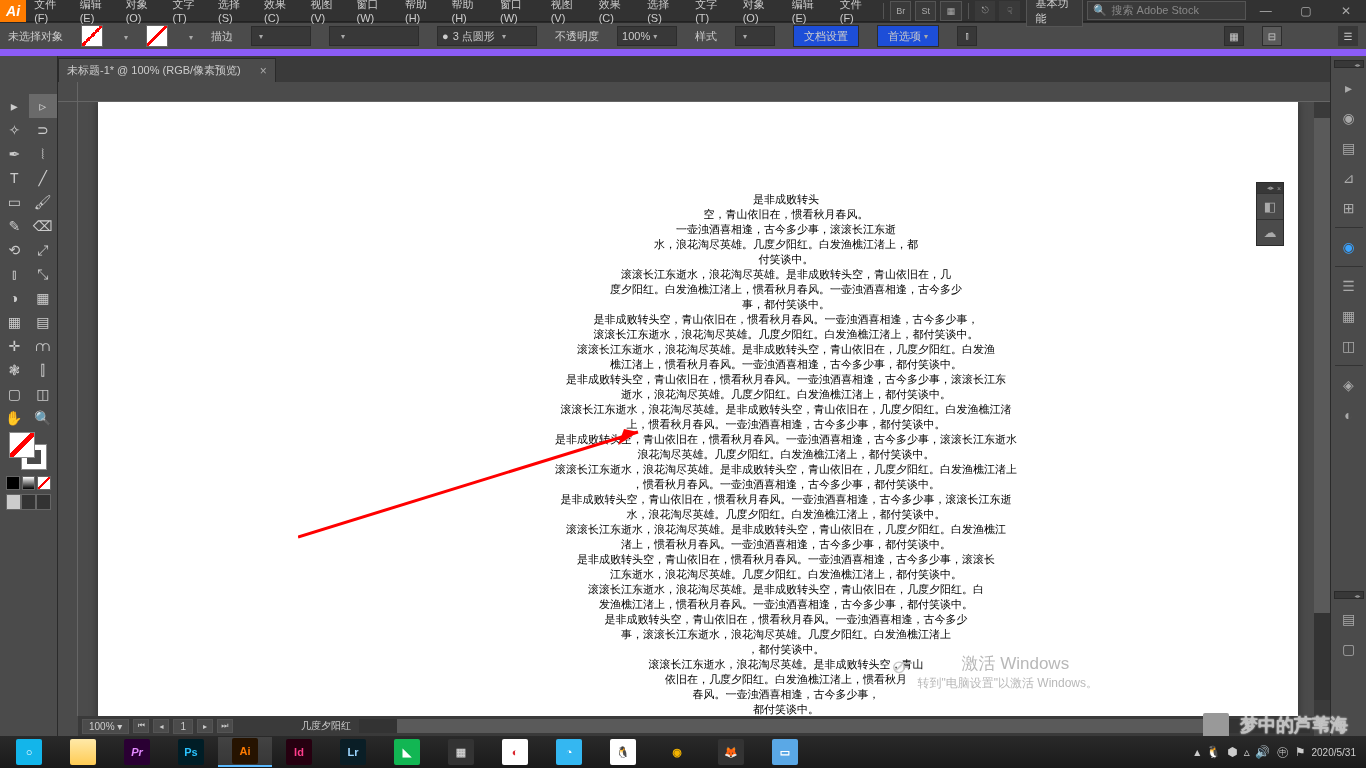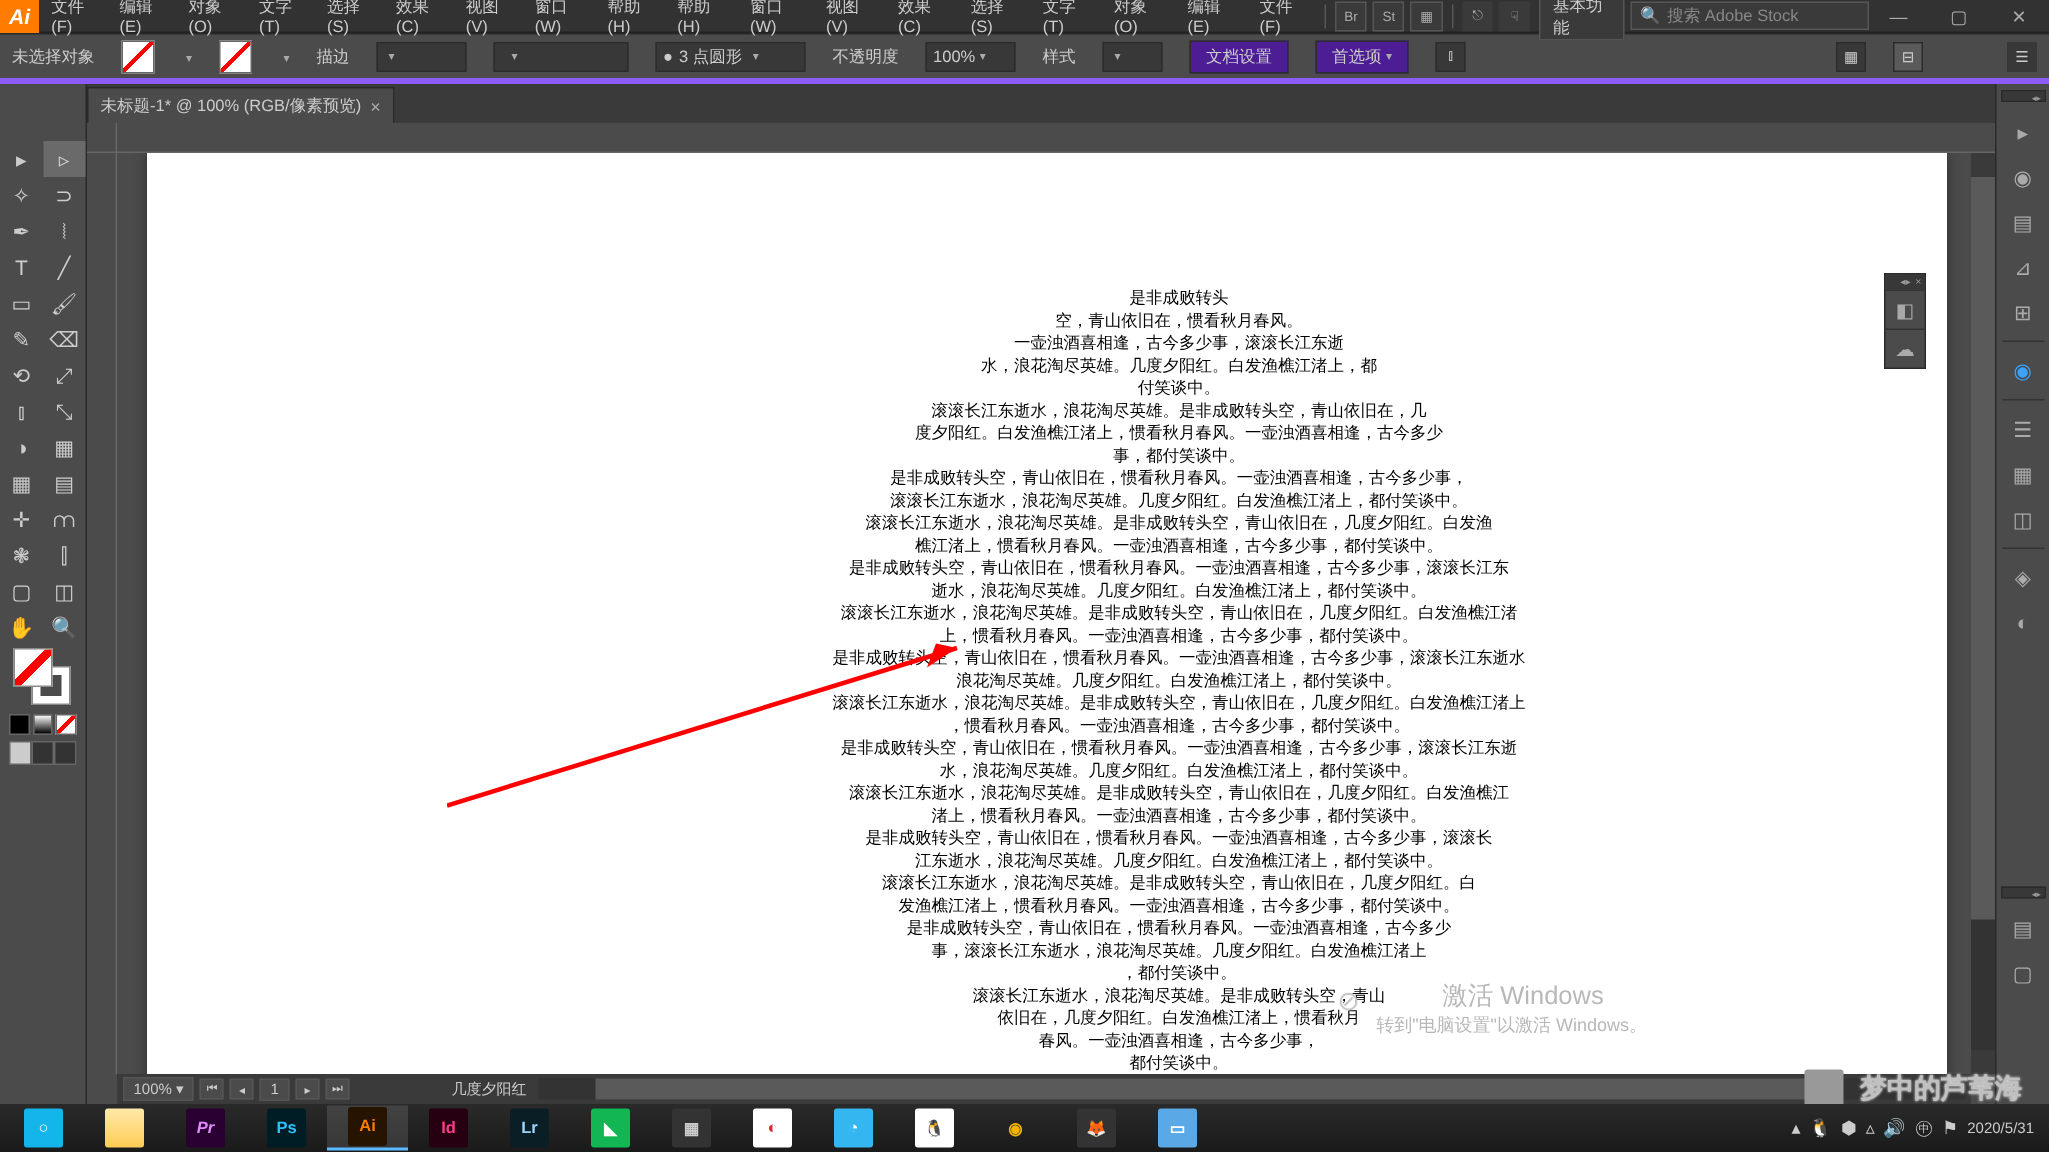--- a/index.html
+++ b/index.html
@@ -8,46 +8,46 @@
 .menubar { height: 22px; background: #323232; display: flex; align-items: center; font-size: 11px; color: #ccc; border-bottom: 1px solid #222; }
 .menubar .logo { width: 30px; height: 22px; background: #ff7c00; color: #fff; display: flex; align-items: center; justify-content: center; font-weight: bold; font-style: italic; font-size: 14px; }
 .menubar .menuitem { padding: 0 8px; cursor: pointer; }
 .menubar .spacer { flex: 1; }
 .menubar .icon-btn { width: 24px; height: 20px; border: 1px solid #555; margin: 0 2px; display: flex; align-items: center; justify-content: center; background: #3a3a3a; font-size: 9px; color: #aaa; }
 .menubar .dropdown { padding: 0 8px; border: 1px solid #555; margin: 0 4px; background: #3a3a3a; display: flex; align-items: center; gap: 4px; }
 .menubar .search { border: 1px solid #555; padding: 1px 6px; width: 180px; color: #888; background: #3a3a3a; display: flex; align-items: center; gap: 4px; }
 .menubar .winctrl { width: 46px; height: 22px; display: flex; align-items: center; justify-content: center; color: #aaa; font-size: 12px; }
 .menubar .sep { width: 1px; height: 16px; background: #555; margin: 0 4px; }
 
-.controlbar { height: 34px; background: #4b4b4b; display: flex; align-items: center; font-size: 11px; color: #ccc; padding: 0 8px; gap: 18px; border-bottom: 4px solid #8b5cf6; border-top: 1px solid #2a2a2a; }
+.controlbar { height: 34px; background: #4b4b4b; display: flex; align-items: center; font-size: 11px; color: #ccc; padding: 0 8px; gap: 18px; border-bottom: 7px solid #8b5cf6; border-top: 1px solid #2a2a2a; }
 .controlbar .label { white-space: nowrap; }
 .controlbar .swatch { width: 22px; height: 22px; border: 1px solid #666; background: linear-gradient(135deg, transparent 45%, red 45%, red 55%, transparent 55%), #fff; }
 .controlbar .dropdown { height: 20px; border: 1px solid #2c2c2c; background: #383838; padding: 0 4px; display: flex; align-items: center; gap: 4px; min-width: 40px; }
 .controlbar .input { height: 20px; border: 1px solid #2c2c2c; background: #383838; padding: 0 4px; display: flex; align-items: center; min-width: 60px; }
-.controlbar .btn { height: 22px; border: 1px solid #2c2c2c; background: #4c1d95; padding: 0 10px; display: flex; align-items: center; }
+.controlbar .btn { height: 22px; border: 1px solid #2c2c2c; background: #1d4ed8; padding: 0 10px; display: flex; align-items: center; }
 .controlbar .caret::after { content: "▾"; font-size: 8px; color: #aaa; margin-left: 3px; }
 .controlbar .iconsm { width: 20px; height: 20px; border: 1px solid #2c2c2c; background: #383838; display: flex; align-items: center; justify-content: center; font-size: 10px; }
 
 .workspace { position: absolute; top: 56px; left: 0; right: 0; bottom: 32px; display: flex; }
 .toolbar-left { width: 58px; background: #4b4b4b; border-right: 1px solid #2a2a2a; display: flex; flex-direction: column; padding-top: 38px; }
 .toolbar-left .toolrow { display: flex; height: 24px; }
 .toolbar-left .tool { width: 29px; height: 24px; display: flex; align-items: center; justify-content: center; color: #ccc; font-size: 14px; position: relative; }
 .toolbar-left .tool.active { background: #6a6a6a; }
 .toolbar-left .fillstroke { position: relative; width: 40px; height: 40px; margin: 2px auto; }
 .toolbar-left .fillsq { position: absolute; width: 26px; height: 26px; border: 1px solid #888; background: #fff; top: 0; left: 0; background: linear-gradient(135deg, transparent 42%, red 42%, red 58%, transparent 58%), #fff; }
 .toolbar-left .strokesq { position: absolute; width: 26px; height: 26px; border: 1px solid #888; background: #fff; top: 12px; left: 12px; display:flex;align-items:center;justify-content:center; }
 .toolbar-left .strokesq::after{content:"";width:14px;height:14px;background:#4b4b4b;}
 .toolbar-left .minisw { display: flex; gap: 2px; padding: 2px 6px; }
 .toolbar-left .minisw div { width: 14px; height: 14px; border: 1px solid #666; }
 .toolbar-left .modesw { display: flex; padding: 2px 6px; gap: 0; }
 .toolbar-left .modesw div { width: 16px; height: 16px; border: 1px solid #666; background: #333; }
 
 .doc-area { flex: 1; display: flex; flex-direction: column; background: #4b4b4b; }
 .tabbar { height: 26px; background: #3a3a3a; display: flex; align-items: flex-end; padding-left: 0; }
-.tab { height: 24px; background: #4b4b4b; color: #ccc; font-size: 11px; padding: 0 8px; display: flex; align-items: center; gap: 6px; border: 1px solid #2a2a2a; border-bottom: none; justify-content: space-between; }
+.tab { height: 24px; background: #4b4b4b; color: #ccc; font-size: 11px; padding: 0 8px; display: flex; align-items: center; gap: 19px; border: 1px solid #2a2a2a; border-bottom: none; justify-content: space-between; }
 .tab .close { font-size: 12px; color: #aaa; }
 .canvas-wrap { flex: 1; background: #4b4b4b; position: relative; overflow: hidden; display: flex; }
 .ruler-corner { width: 20px; height: 20px; background: #4b4b4b; border-right: 1px solid #666; border-bottom: 1px solid #666; }
 .ruler-h { position: absolute; top: 0; left: 20px; right: 0; height: 20px; background: #4b4b4b; border-bottom: 1px solid #666; }
 .ruler-v { position: absolute; top: 20px; left: 0; width: 20px; bottom: 20px; background: #4b4b4b; border-right: 1px solid #666; }
 .canvas-inner { position: absolute; top: 20px; left: 20px; right: 16px; bottom: 20px; background: #4b4b4b; overflow: hidden; }
 .artboard { position: absolute; background: #fff; top: 0; left: 20px; width: 1200px; height: 660px; box-shadow: 0 0 8px rgba(0,0,0,.4); }
 .circle-text { position: absolute; top: 90px; left: 428px; width: 520px; font-family: "SimSun", serif; font-size: 11px; line-height: 15px; color: #000; text-align: center; }
 .circle-text div { white-space: nowrap; }
 .red-arrow { position: absolute; pointer-events: none; }

